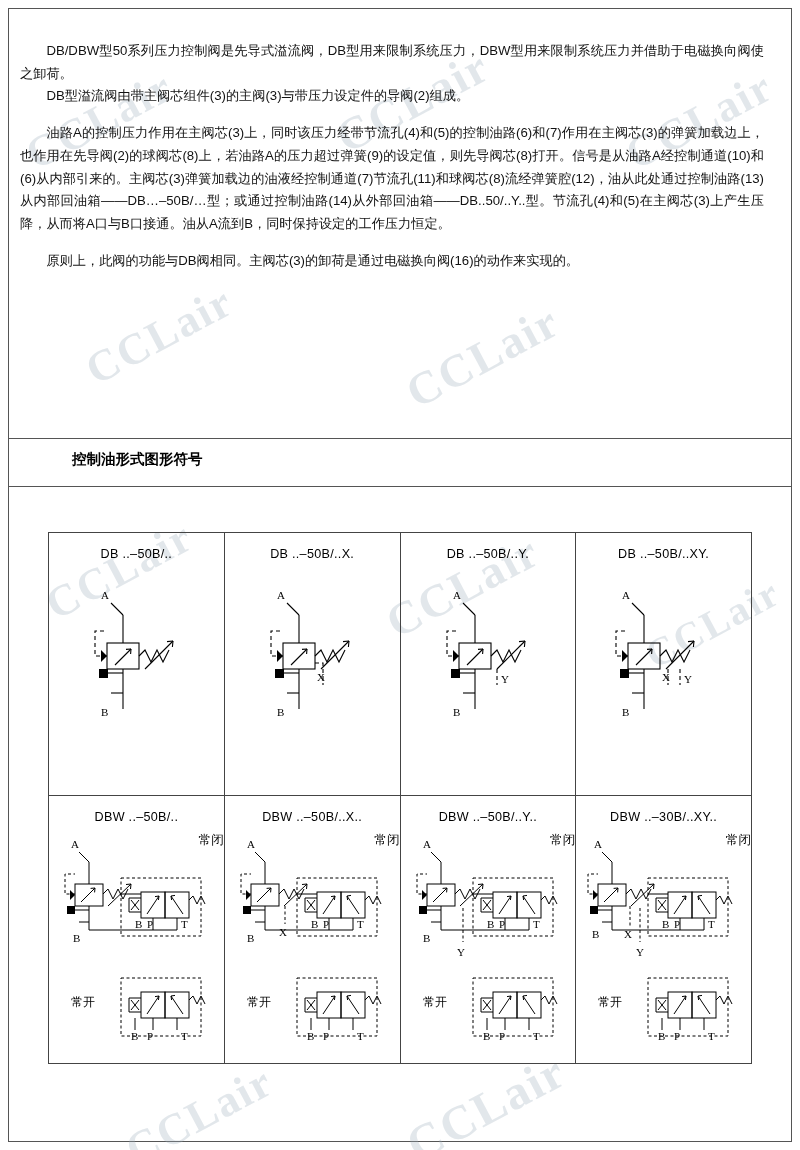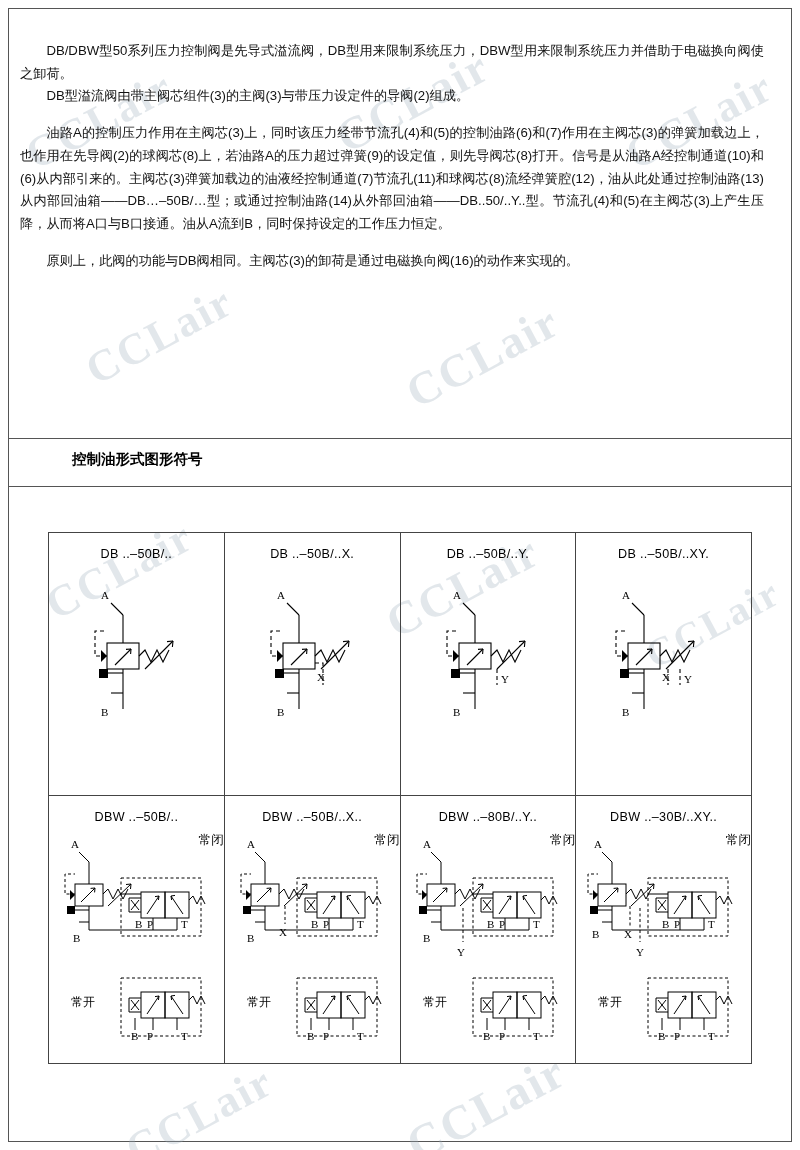--- a/index.html
+++ b/index.html
@@ -417,21 +417,21 @@
           </g>
           <text class="lbl" x="82" y="244">B</text>
           <text class="lbl" x="98" y="244">P</text>
           <text class="lbl" x="132" y="244">T</text>
           <text class="cnlbl" x="22" y="210">常开</text>
         </svg>
       </div>
     </div>
 
     <div class="symcell">
-      <div class="celltitle">DBW ..–80B/..Y..</div>
+      <div class="celltitle">DBW ..–50B/..Y..</div>
       <div class="celltitle2">常闭</div>
       <div class="svgwrap">
         <svg viewBox="0 0 176 267" width="176" height="267">
           <g stroke="#000" fill="none" stroke-width="1">
             <rect x="26" y="88" width="28" height="22"></rect>
             <path d="M32 106 L46 92"></path>
             <path d="M46 92 l-4.4 0.4 M46 92 l-0.4 4.4"></path>
             <path d="M21 94 l0 10 l5 -5 z" fill="#000" stroke="none"></path>
             <path d="M54 98 l5 -5 l5 10 l5 -10 l5 10 l5 -10"></path>
             <path d="M59 110 L82 88"></path>

